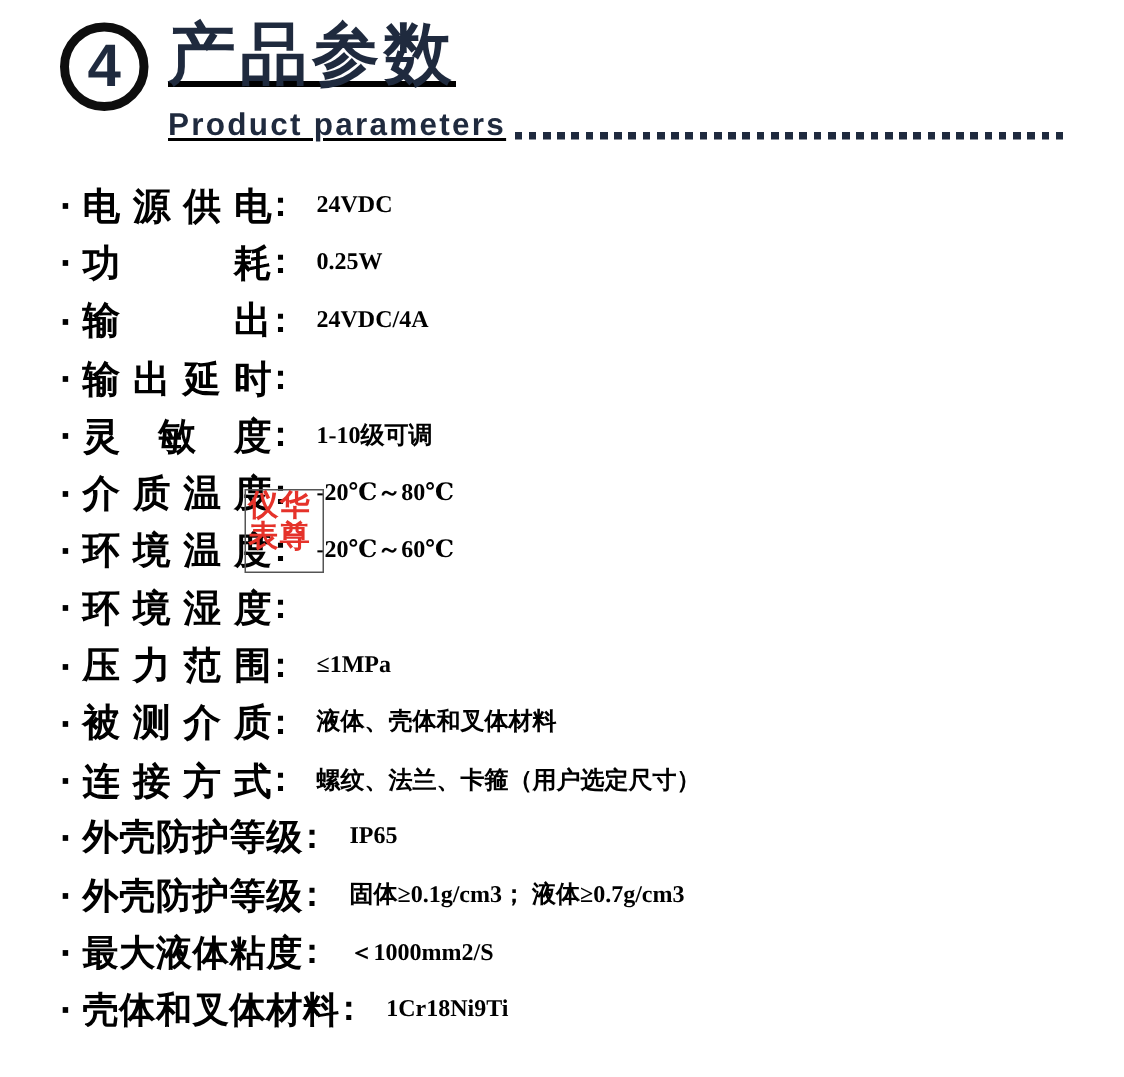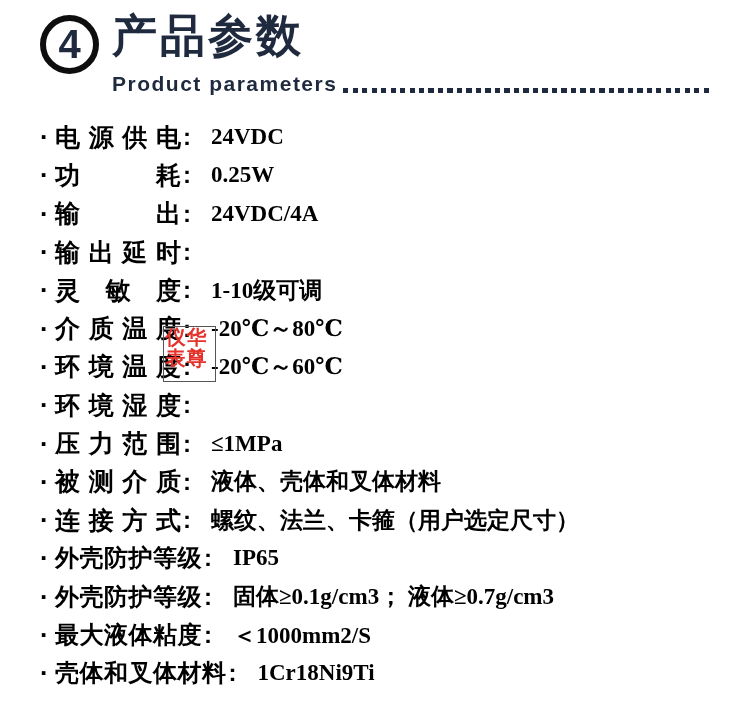--- a/index.html
+++ b/index.html
@@ -29,21 +29,21 @@
     border-radius:50%;
     display:flex;align-items:center;justify-content:center;
     margin-top:3px;
     flex:0 0 auto;
   }
   .circle-badge .num{
     font-size:40px;font-weight:800;line-height:1;
     color:var(--accent-navy);
     transform:translateY(-1px);
   }
-  .head-text{margin-left:13px;flex:1;min-width:0;}
+  .head-text{margin-left:13px;flex:1;min-width:0;text-decoration:underline;}
   .head-title{
     margin:0;
     font-size:45px;line-height:1.08;
     font-weight:800;letter-spacing:3px;
     color:var(--accent-navy);
     white-space:nowrap;
   }
   .sub-row{display:flex;align-items:flex-end;margin-top:11px;justify-content:space-between;}
   .head-subtitle{
     font-size:21px;font-weight:800;letter-spacing:1.5px;
@@ -79,21 +79,21 @@
     display:inline-flex;justify-content:space-between;
   }
   .label.plain{
     font-size:24px;letter-spacing:0.5px;
   }
   .colon{
     font-weight:800;font-size:24px;margin-left:2px;
   }
   .value{
     font-family:"Liberation Serif","DejaVu Serif",serif;
-    font-weight:700;font-size:23px;
+    font-weight:700;font-size:16px;
     margin-left:20px;
   }
   .row.plain .value{margin-left:21px;}
 
   
   .watermark{
     position:absolute;left:163px;top:326px;
     width:53px;height:56px;
     border:1px solid #555;
     color:var(--watermark-red);

